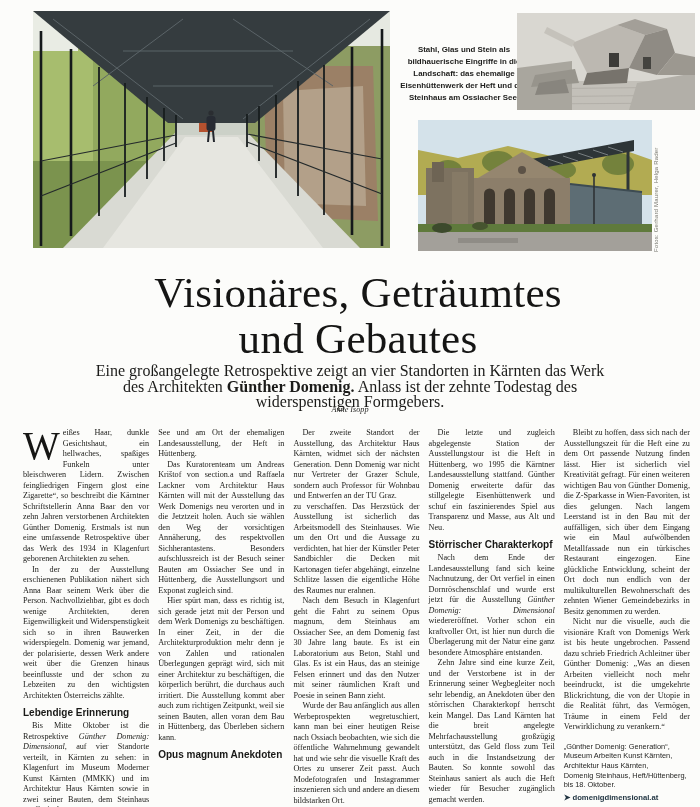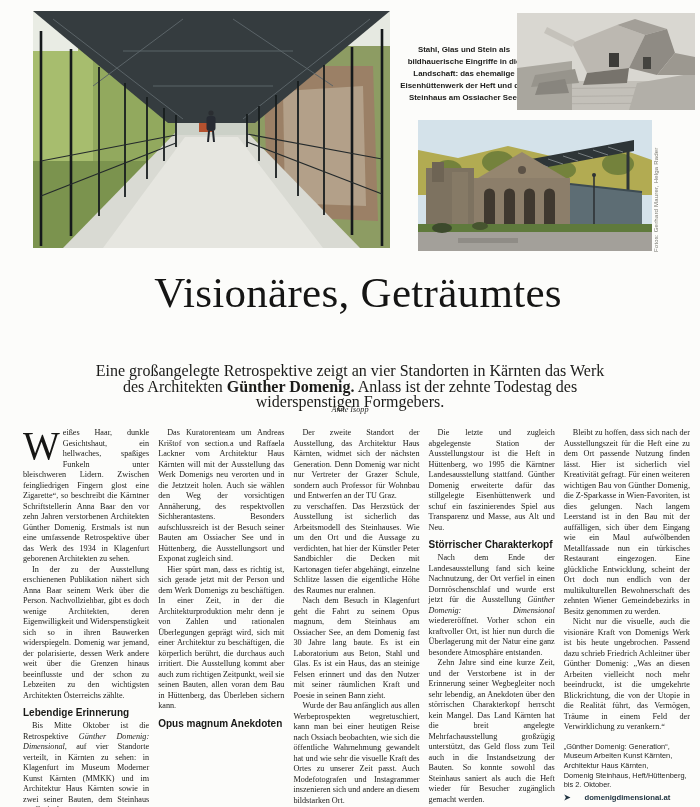--- a/index.html
+++ b/index.html
@@ -27,21 +27,21 @@
   .col{width:126.2px;font-size:8.2px;line-height:10.5px;text-align:justify;
        hyphens:auto;-webkit-hyphens:auto;color:#22221f;}
   .col p{margin:0;}
   .col p.indent{text-indent:9px;}
   .subhead{font-family:"Liberation Sans",sans-serif;font-size:10px;line-height:11px;
            margin:6px 0 3px 0;color:#191917;}
   .dropcap{float:left;font-size:39px;line-height:31px;padding:2px 3px 0 0;color:#161614;}
   .infobox{margin-top:9px;font-family:"Liberation Sans",sans-serif;font-size:7.4px;
            line-height:9.7px;text-align:left;color:#26262­4;color:#262624;hyphens:none;}
   .infobox .link-row{margin-top:3px;font-weight:bold;font-size:7.7px;color:#1f3340;}
-  .infobox .link-row a{color:#1f3340;text-decoration:none;margin-left:12px;}
+  .infobox .link-row a{color:#1f3340;text-decoration:none;}
   .arrow{font-size:8px;margin-right:2px;color:#1f3340;}
 </style>
 </head>
 <body>
 
 <div class="page">
 
   <div class="photo" id="photo-main">
     <svg viewBox="0 0 357 237" preserveAspectRatio="none">
       <rect x="0" y="0" width="357" height="237" fill="#eef0e8"></rect>
@@ -170,34 +170,36 @@
       <ellipse cx="24" cy="108" rx="10" ry="5" fill="#3c4a2c"></ellipse>
       <ellipse cx="62" cy="106" rx="8" ry="4" fill="#46542f"></ellipse>
       <rect x="40" y="118" width="60" height="5" fill="#8f8c86"></rect>
     </svg>
   </div>
 
   <div class="credit">Fotos: Gerhard Maurer, Helga Rader</div>
 
   <h1 class="headline" style="margin:8px;">
     <span>Visionäres, Geträumtes</span><br>
+    <span>und Gebautes</span>
   </h1>
 
   <div class="deck">Eine großangelegte Retrospektive zeigt an vier Standorten in Kärnten das Werk des Architekten <b>Günther Domenig.</b> Anlass ist der zehnte Todestag des widerspenstigen Formgebers.</div>
 
   <div class="byline">Anne Isopp</div>
 
   <div class="columns">
       <div class="col">
         <p class="para"><span class="dropcap">W</span>eißes Haar, dunkle Gesichtshaut, ein hellwaches, spaßiges Funkeln unter bleischweren Lidern. Zwischen feingliedrigen Fingern glost eine Zigarette“, so beschreibt die Kärntner Schriftstellerin Anna Baar den vor zehn Jahren verstorbenen Architekten Günther Domenig. Erstmals ist nun eine umfassende Retrospektive über das Werk des 1934 in Klagenfurt geborenen Architekten zu sehen.</p>
         <p class="para indent">In der zu der Ausstellung erschienenen Publikation nähert sich Anna Baar seinem Werk über die Person. Nachvollziehbar, gibt es doch wenige Architekten, deren Eigenwilligkeit und Widerspenstigkeit sich so in ihren Bauwerken widerspiegeln. Domenig war jemand, der polarisierte, dessen Werk andere weit über die Grenzen hinaus beeinflusste und der schon zu Lebzeiten zu den wichtigsten Architekten Österreichs zählte.</p>
         <h3 class="subhead">Lebendige Erinnerung</h3>
         <p class="para indent">Bis Mitte Oktober ist die Retrospektive <i>Günther Domenig: Dimensional</i>, auf vier Standorte verteilt, in Kärnten zu sehen: in Klagenfurt im Museum Moderner Kunst Kärnten (MMKK) und im Architektur Haus Kärnten sowie in zwei seiner Bauten, dem Steinhaus am Ossiacher</p>
       </div>
       <div class="col">
+        <p class="para">See und am Ort der ehemaligen Landesausstellung, der Heft in Hüttenberg.</p>
         <p class="para indent">Das Kuratorenteam um Andreas Krištof von section.a und Raffaela Lackner vom Architektur Haus Kärnten will mit der Ausstellung das Werk Domenigs neu verorten und in die Jetztzeit holen. Auch sie wählen den Weg der vorsichtigen Annäherung, des respektvollen Sichherantastens. Besonders aufschlussreich ist der Besuch seiner Bauten am Ossiacher See und in Hüttenberg, die Ausstellungsort und Exponat zugleich sind.</p>
         <p class="para indent">Hier spürt man, dass es richtig ist, sich gerade jetzt mit der Person und dem Werk Domenigs zu beschäftigen. In einer Zeit, in der die Architekturproduktion mehr denn je von Zahlen und rationalen Überlegungen geprägt wird, sich mit einer Architektur zu beschäftigen, die körperlich berührt, die durchaus auch irritiert. Die Ausstellung kommt aber auch zum richtigen Zeitpunkt, weil sie seinen Bauten, allen voran dem Bau in Hüttenberg, das Überleben sichern kann.</p>
         <h3 class="subhead">Opus magnum Anekdoten</h3>
       </div>
       <div class="col">
         <p class="para indent">Der zweite Standort der Ausstellung, das Architektur Haus Kärnten, widmet sich der nächsten Generation. Denn Domenig war nicht nur Vertreter der Grazer Schule, sondern auch Professor für Wohnbau und Entwerfen an der TU Graz.</p>
         <p class="para">zu verschaffen. Das Herzstück der Ausstellung ist sicherlich das Arbeitsmodell des Steinhauses. Wie um den Ort und die Aussage zu verdichten, hat hier der Künstler Peter Sandbichler die Decken mit Kartonagen tiefer abgehängt, einzelne Schlitze lassen die eigentliche Höhe des Raumes nur erahnen.</p>
         <p class="para indent">Nach dem Besuch in Klagenfurt geht die Fahrt zu seinem Opus magnum, dem Steinhaus am Ossiacher See, an dem Domenig fast 30 Jahre lang baute. Es ist ein Laboratorium aus Beton, Stahl und Glas. Es ist ein Haus, das an steinige Felsen erinnert und das den Nutzer mit seiner räumlichen Kraft und Poesie in seinen Bann zieht.</p>
         <p class="para indent">Wurde der Bau anfänglich aus allen Werbeprospekten wegretuschiert, kann man bei einer heutigen Reise nach Ossiach beobachten, wie sich die öffentliche Wahrnehmung gewandelt hat und wie sehr die visuelle Kraft des Ortes zu unserer Zeit passt. Auch Modefotografen und Instagrammer inszenieren sich und andere an diesem bildstarken Ort.</p>
       </div>
@@ -208,19 +210,19 @@
         <p class="para indent">Zehn Jahre sind eine kurze Zeit, und der Verstorbene ist in der Erinnerung seiner Wegbegleiter noch sehr lebendig, an Anekdoten über den störrischen Charakterkopf herrscht kein Mangel. Das Land Kärnten hat die breit angelegte Mehrfachausstellung großzügig unterstützt, das Geld floss zum Teil auch in die Instandsetzung der Bauten. So konnte sowohl das Steinhaus saniert als auch die Heft wieder für Besucher zugänglich gemacht werden.</p>
       </div>
       <div class="col">
         <p class="para indent">Bleibt zu hoffen, dass sich nach der Ausstellungszeit für die Heft eine zu dem Ort passende Nutzung finden lässt. Hier ist sicherlich viel Kreativität gefragt. Für einen weiteren wichtigen Bau von Günther Domenig, die Z-Sparkasse in Wien-Favoriten, ist dies gelungen. Nach langem Leerstand ist in den Bau mit der auffälligen, sich über dem Eingang wie ein Maul aufwölbenden Metallfassade nun ein türkisches Restaurant eingezogen. Eine glückliche Entwicklung, scheint der Ort doch nun endlich von der multikulturellen Bewohnerschaft des zehnten Wiener Gemeindebezirks in Besitz genommen zu werden.</p>
         <p class="para indent">Nicht nur die visuelle, auch die visionäre Kraft von Domenigs Werk ist bis heute ungebrochen. Passend dazu schrieb Friedrich Achleitner über Günther Domenig: „Was an diesen Arbeiten vielleicht noch mehr beeindruckt, ist die umgekehrte Blickrichtung, die von der Utopie in die Realität führt, das Vermögen, Träume in einem Feld der Verwirklichung zu verankern.“</p>
         <div class="infobox">
           <div>„Günther Domenig: Generation“,</div>
           <div>Museum Arbeiten Kunst Kärnten,</div>
           <div>Architektur Haus Kärnten,</div>
           <div>Domenig Steinhaus, Heft/Hüttenberg,</div>
-          <div>bis 2. Oktober.</div>
+          <div>bis 18. Oktober.</div>
           <div class="link-row"><span class="arrow">➤</span><a href="#">domenigdimensional.at</a></div>
         </div>
       </div>
     </div>
 
 </div>
 
 </body></html>

